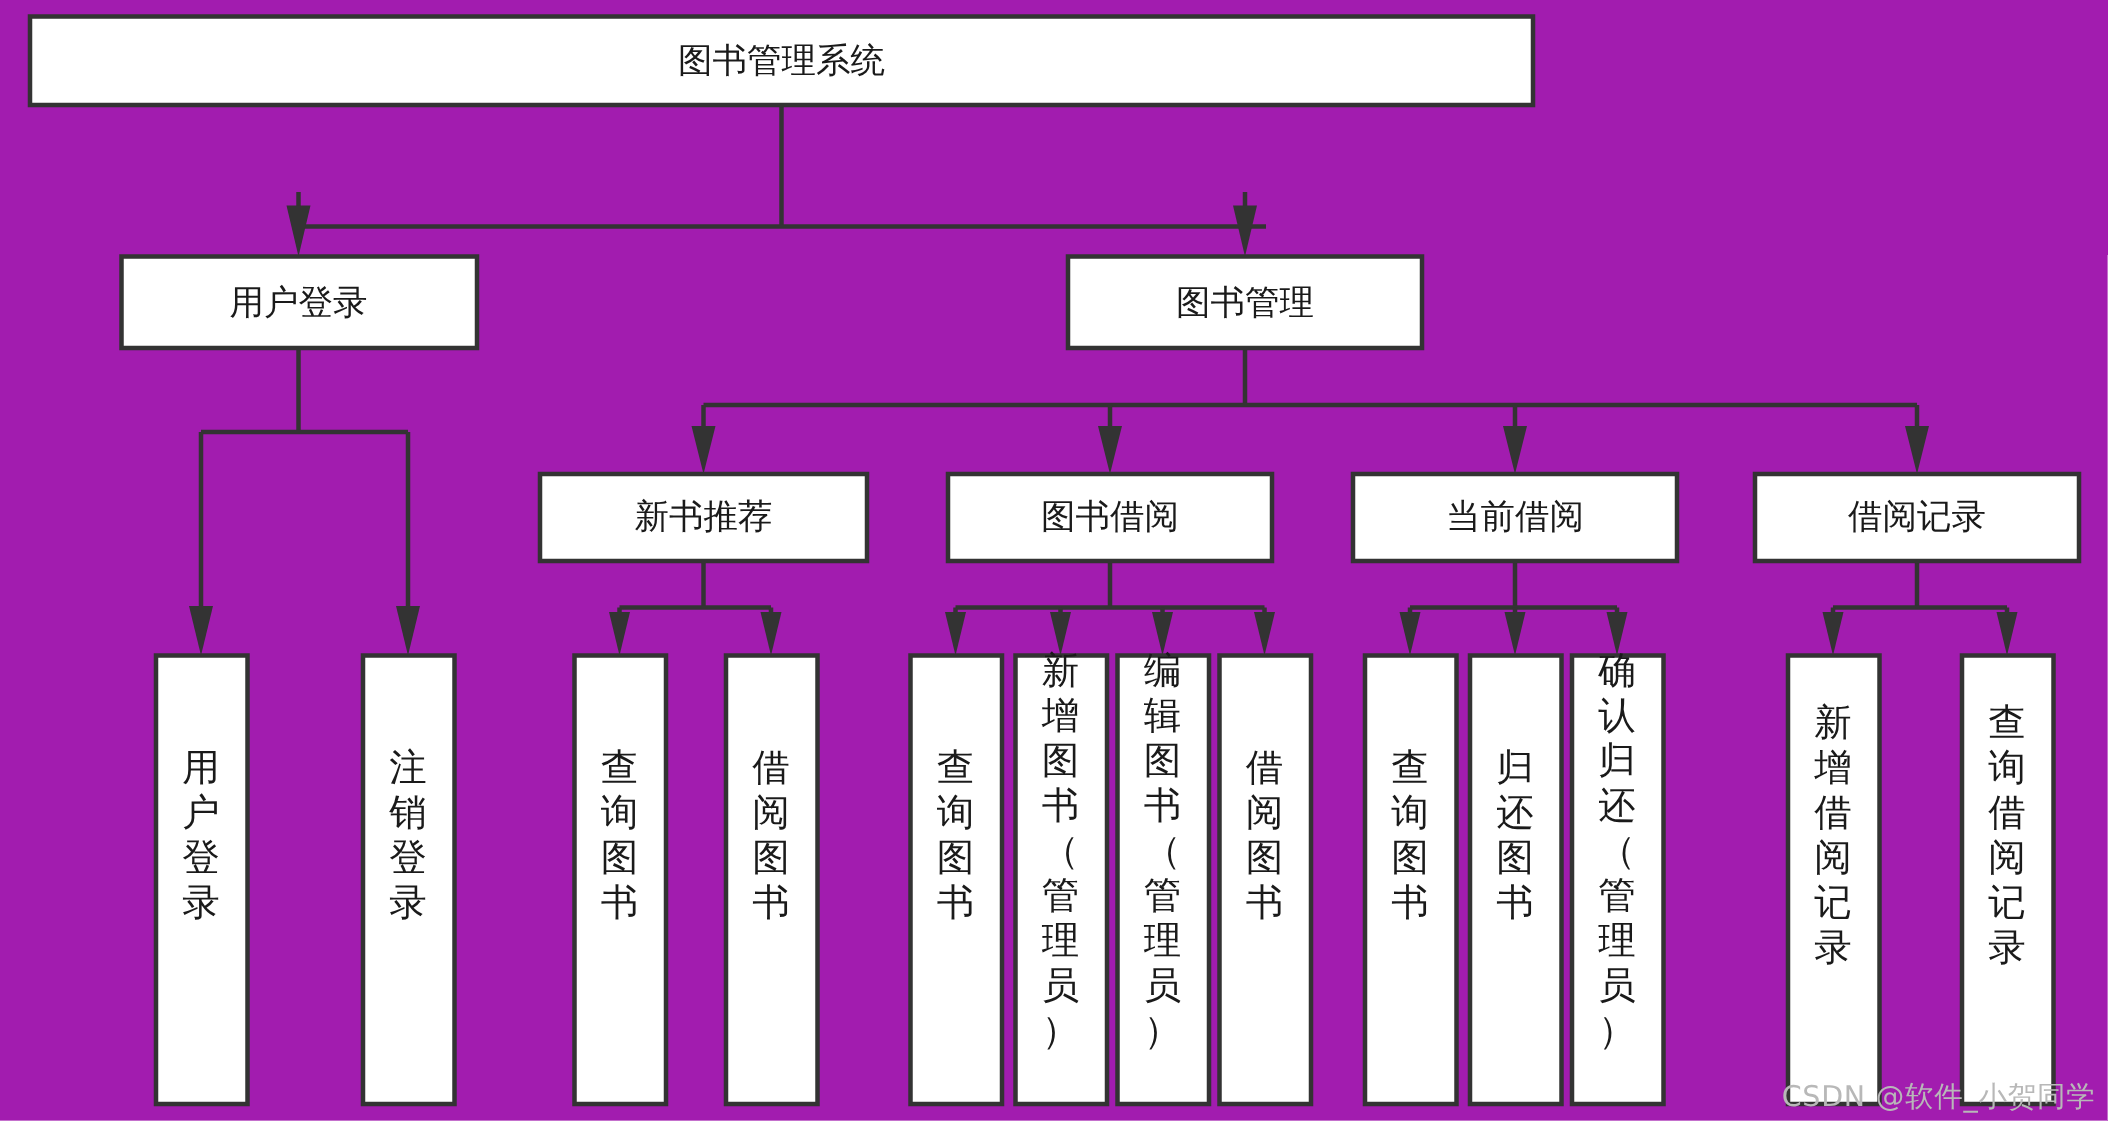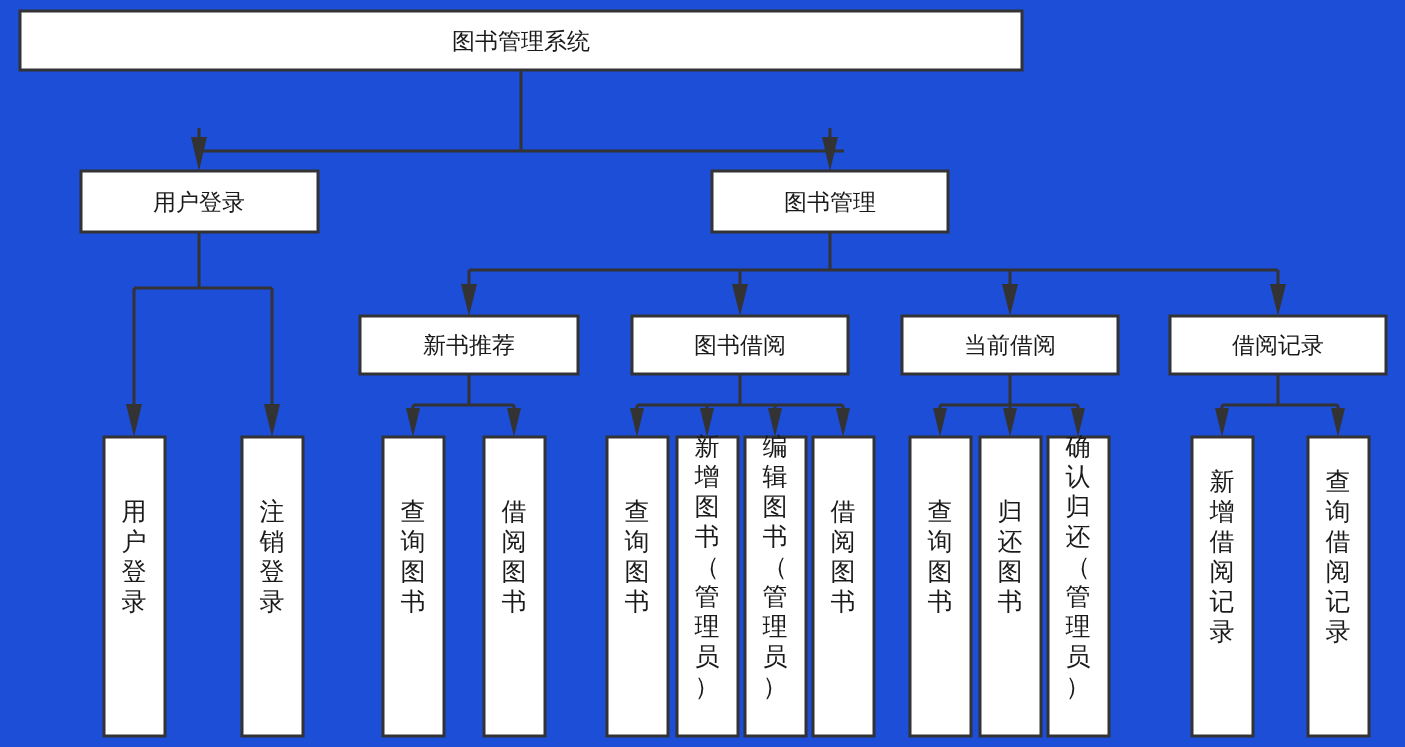--- a/index.html
+++ b/index.html
@@ -10,21 +10,21 @@
   body {
     width: 1405px;
     height: 747px;
     font-family: "DejaVu Sans", "Liberation Sans", sans-serif;
     overflow: hidden;
   }
   #diagram-root {
     position: relative;
     width: 1405px;
     height: 747px;
-    background: #1d4ed8;
+    background: #a21caf;
   }
   svg.diagram-canvas {
     position: absolute;
     top: 0;
     left: 0;
     width: 1405px;
     height: 747px;
   }
   .node-box {
     fill: #ffffff;
@@ -223,14 +223,15 @@
       <rect class="node-box" x="1192" y="437" width="61" height="299"></rect>
       <text class="node-label-v" x="1222" y="490"><tspan x="1222" y="490">新</tspan><tspan x="1222" y="520">增</tspan><tspan x="1222" y="550">借</tspan><tspan x="1222" y="580">阅</tspan><tspan x="1222" y="610">记</tspan><tspan x="1222" y="640">录</tspan></text>
     </g>
     <g>
       <rect class="node-box" x="1308" y="437" width="61" height="299"></rect>
       <text class="node-label-v" x="1338" y="490"><tspan x="1338" y="490">查</tspan><tspan x="1338" y="520">询</tspan><tspan x="1338" y="550">借</tspan><tspan x="1338" y="580">阅</tspan><tspan x="1338" y="610">记</tspan><tspan x="1338" y="640">录</tspan></text>
     </g>
 
   </svg>
 
+  <div class="watermark">CSDN @软件_小贺同学</div>
 
 </div>
 
 </body></html>

